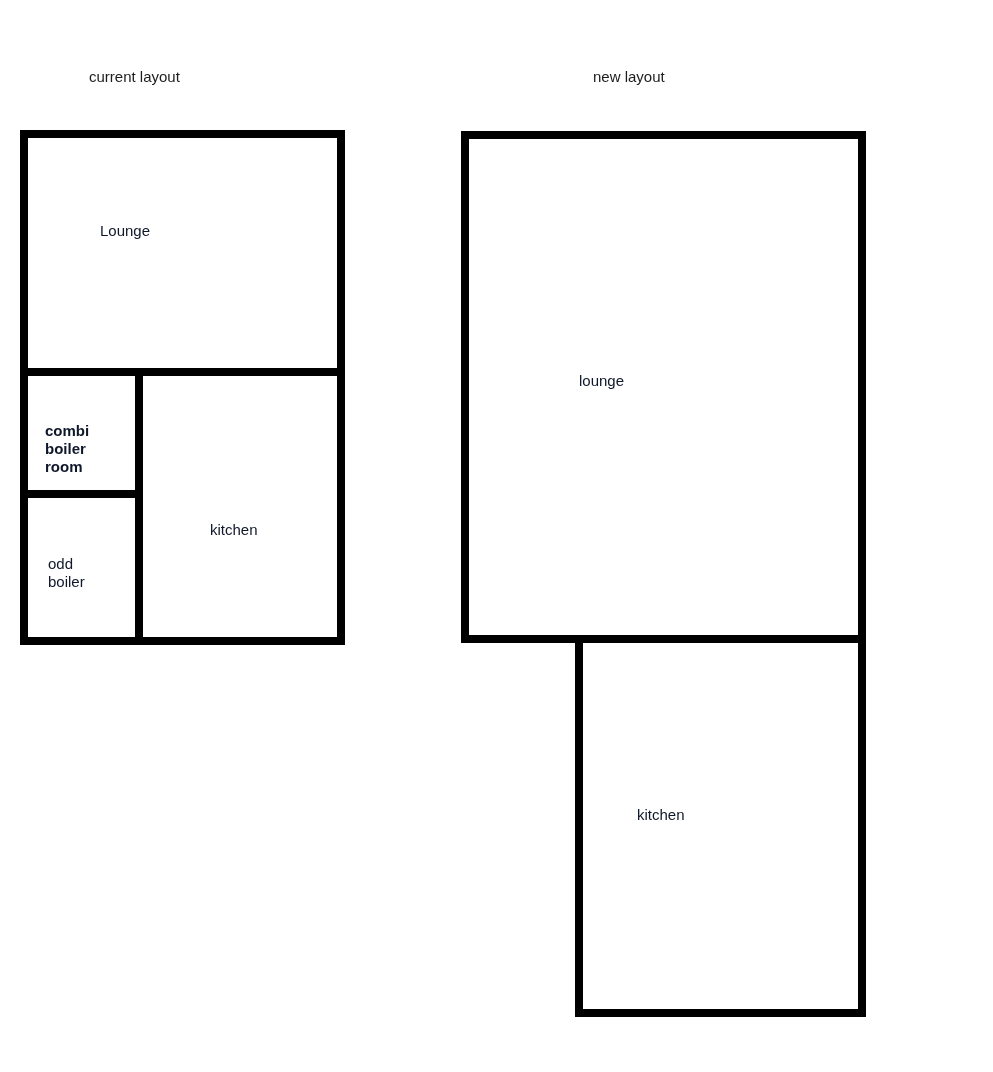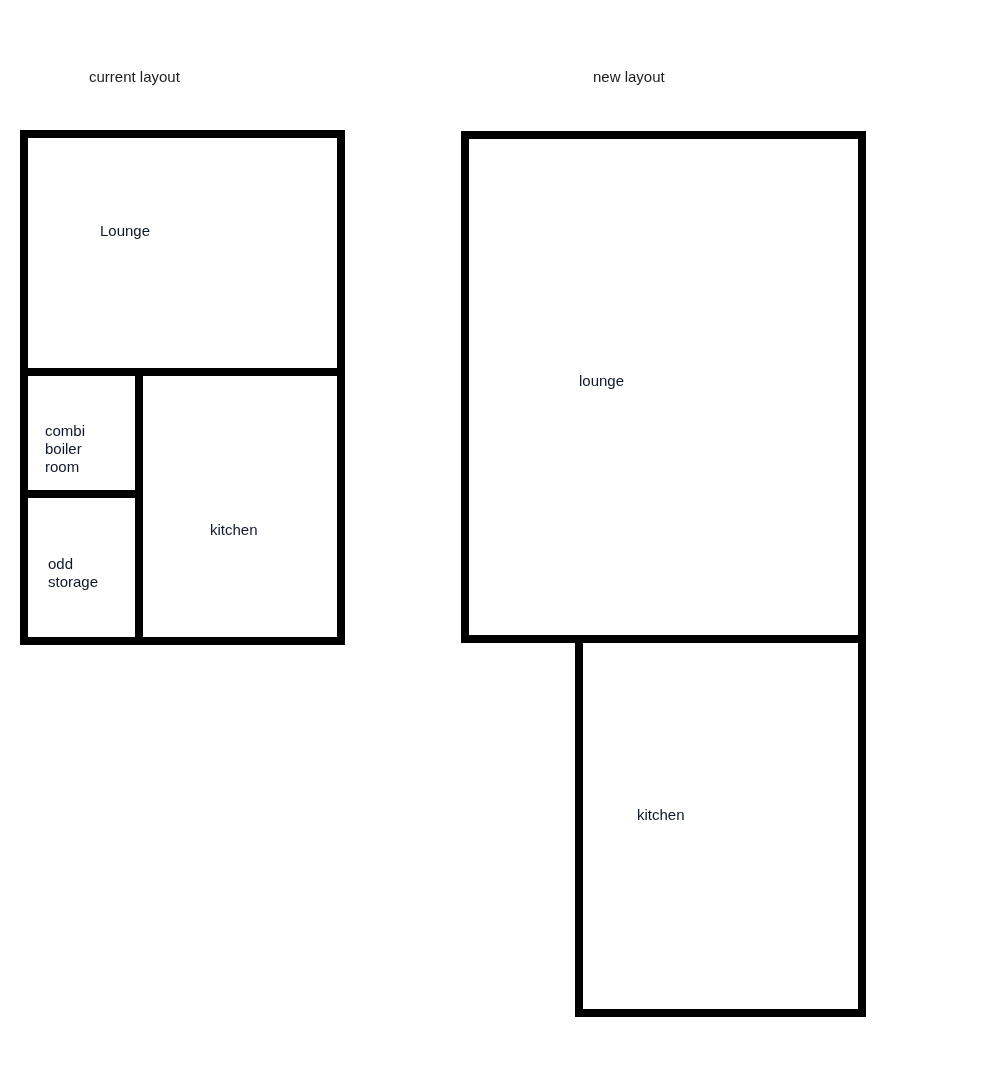--- a/index.html
+++ b/index.html
@@ -43,21 +43,21 @@
     color: #0f172a;
   }
 
   
   #current-outline        { left: 20px;  top: 130px; width: 325px; height: 515px; }
   #current-lounge-bottom-wall { left: 20px;  top: 368px; width: 325px; height: 8px; }
   #current-vertical-wall      { left: 135px; top: 376px; width: 8px;   height: 269px; }
   #current-boiler-storage-wall{ left: 20px;  top: 490px; width: 123px; height: 8px; }
 
   #current-lounge-label   { left: 100px; top: 222px; }
-  #combi-boiler-label     { left: 45px;  top: 422px; }
+  #combi-boiler-label     { left: 45px;  top: 422px; font-weight: bold; }
   #odd-storage-label      { left: 48px;  top: 555px; }
   #current-kitchen-label  { left: 210px; top: 521px; }
 
   
   #new-lounge-outline  { left: 461px; top: 131px; width: 405px; height: 512px; }
   #new-kitchen-outline { left: 575px; top: 635px; width: 291px; height: 382px; }
 
   #new-lounge-label    { left: 579px; top: 372px; }
   #new-kitchen-label   { left: 637px; top: 806px; }
 </style>
@@ -78,21 +78,21 @@
 
   <div class="wall" id="current-boiler-storage-wall"></div>
 
   <div class="room-label" id="current-lounge-label">Lounge</div>
 
   <div class="room-label" id="combi-boiler-label">combi
 boiler
 room</div>
 
   <div class="room-label" id="odd-storage-label">odd
-storage</div>
+boiler</div>
 
   <div class="room-label" id="current-kitchen-label">kitchen</div>
 
   <div class="room-outline" id="new-lounge-outline"></div>
 
   <div class="room-outline" id="new-kitchen-outline"></div>
 
   <div class="room-label" id="new-lounge-label">lounge</div>
 
   <div class="room-label" id="new-kitchen-label">kitchen</div>

